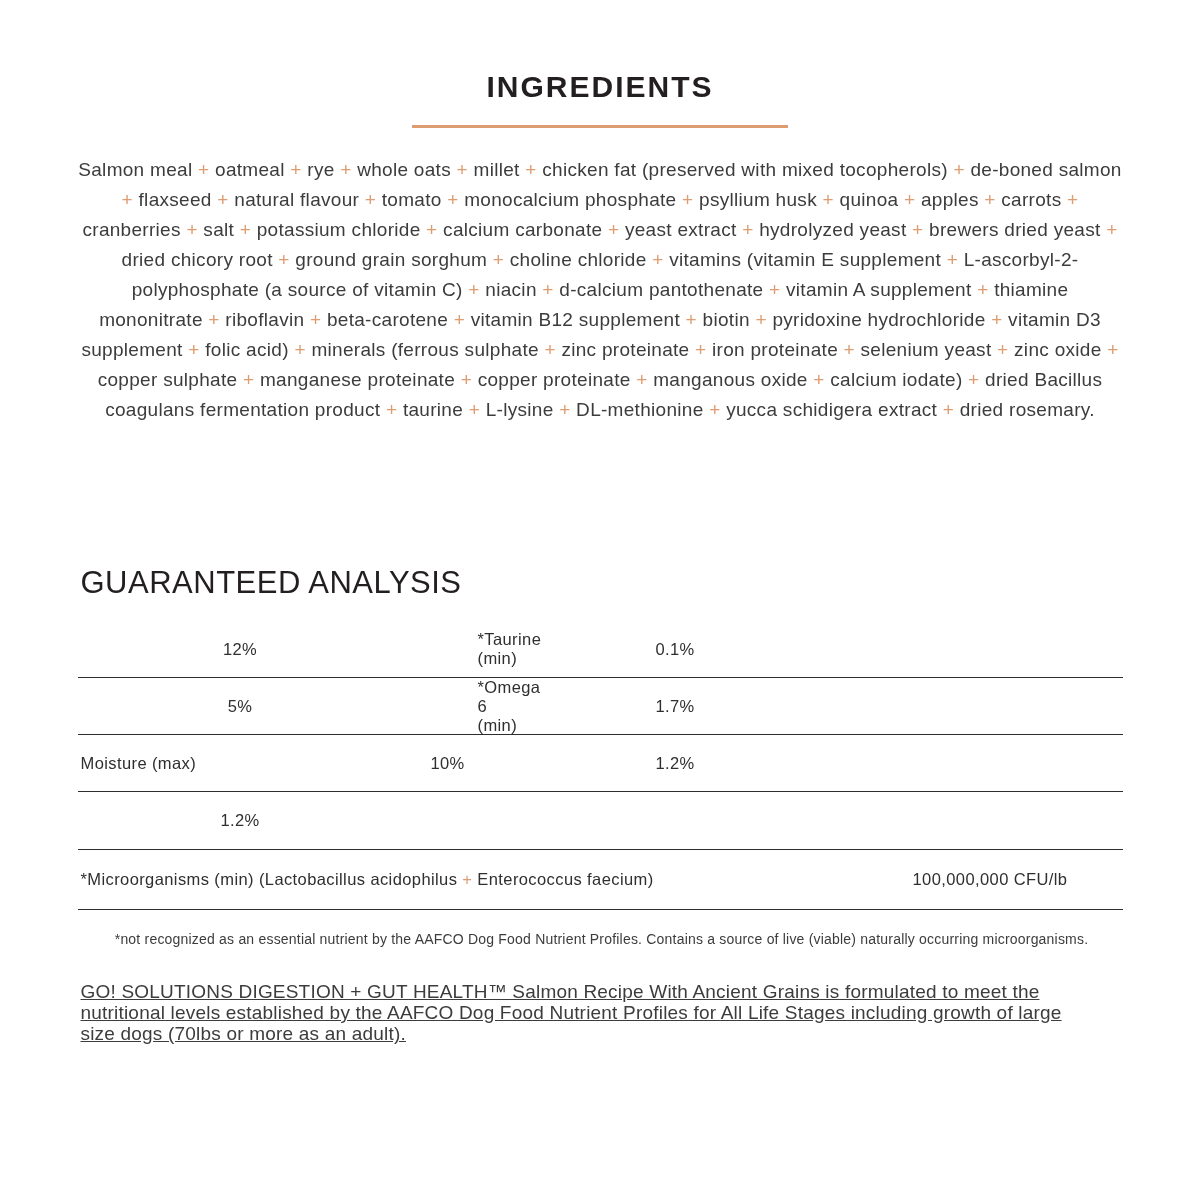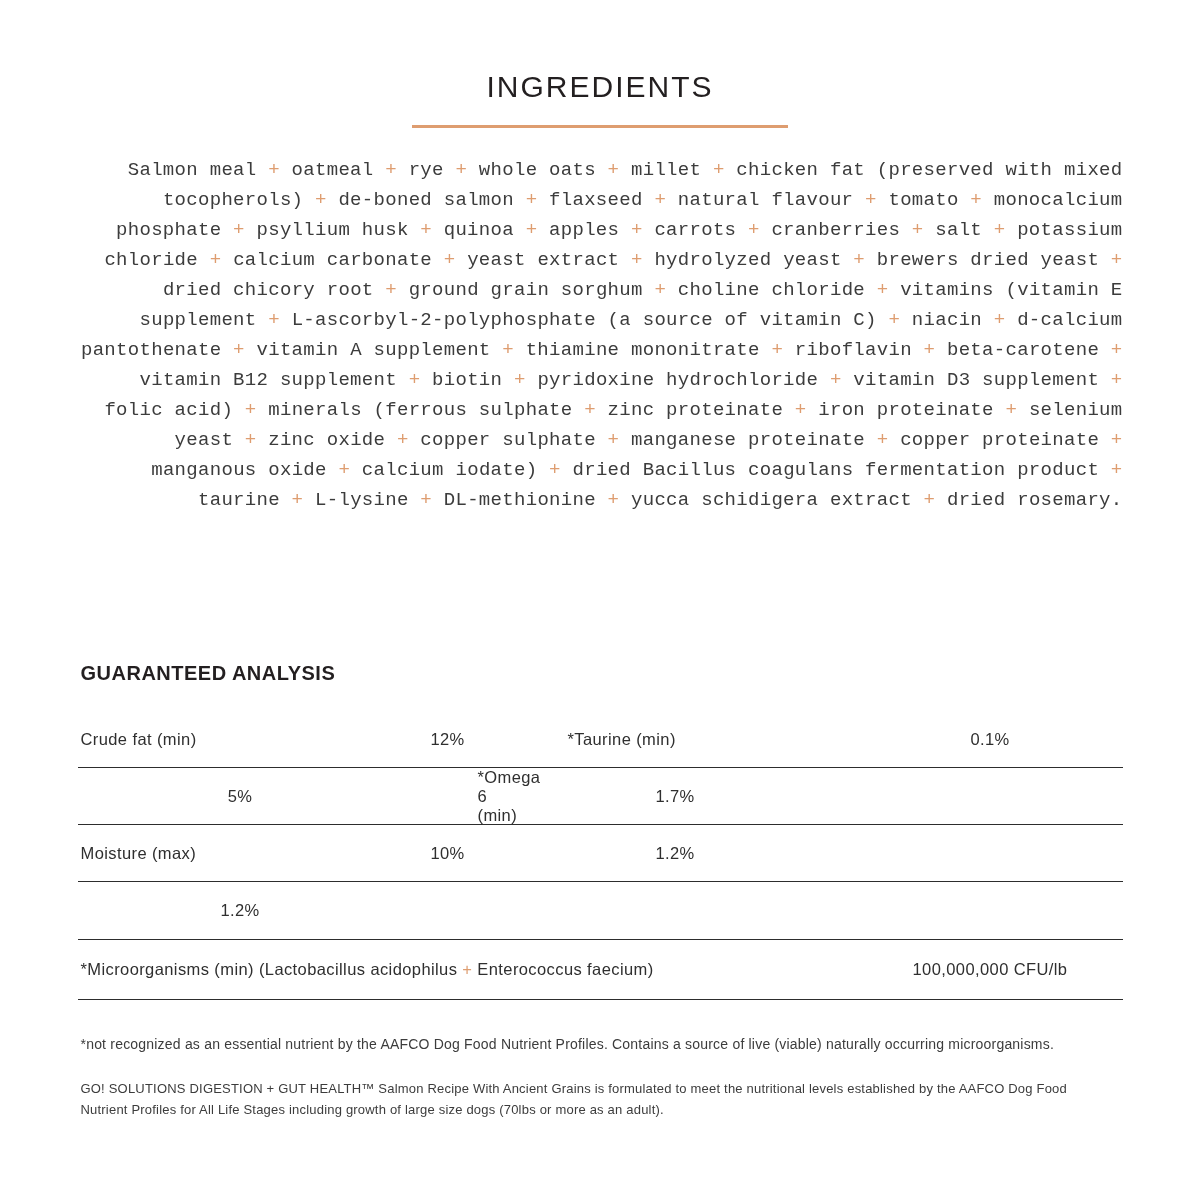--- a/index.html
+++ b/index.html
@@ -19,47 +19,46 @@
   }
   .page {
     width: 1045px;
     margin: 0 auto;
   }
   h1.ing-title {
     margin-top: 72px;
     text-align: center;
     font-size: 30px;
     line-height: 30px;
-    font-weight: 400;
+    font-weight: 700;
     letter-spacing: 2px;
     color: var(--heading);
   }
   .rule {
     width: 376px;
     height: 3px;
     margin: 23px auto 0;
     background: var(--accent);
   }
   p.ingredients {
     margin: 27px auto 0;
     width: 1045px;
-    text-align: right;
+    text-align: center;
     font-size: 19px;
     line-height: 30px;
     letter-spacing: 0.3px;
     color: var(--text);
-    font-family: Liberation Mono, monospace;
   }
   .plus { color: var(--accent); }
   h2.ga-title {
     margin-top: 142px;
     padding-left: 3px;
-    font-size: 20px;
+    font-size: 31px;
     line-height: 32px;
-    font-weight: 700;
+    font-weight: 400;
     letter-spacing: 0.5px;
     color: var(--heading);
   }
   .table { margin-top: 22px; }
   .row {
     display: grid;
     grid-template-columns: 325px 90px 365px 265px;
     align-items: center;
     height: 57px;
     border-bottom: 1.5px solid var(--line);
@@ -70,53 +69,54 @@
   .row:nth-child(4) { height: 58px; }
   .row:nth-child(5) { height: 61px; }
   .row.footer {
     grid-template-columns: 780px 265px;
     height: 60px;
   }
   .cell.label { padding-left: 3px; }
   .cell.label2 { padding-left: 75px; }
   .cell.value { text-align: center; }
   p.footnote {
-    margin-top: 34px;
+    margin-top: 19px;
     padding-left: 3px;
     font-size: 14px;
     line-height: 20px;
     letter-spacing: 0.2px;
     color: var(--text);
+    text-align: center;
   }
   p.formulation {
-    margin-top: 24px;
+    margin-top: 32px;
     padding-left: 3px;
     width: 1020px;
-    font-size: 13px;
+    font-size: 19px;
     line-height: 21px;
     letter-spacing: 0.2px;
     color: var(--text);
+    text-decoration: underline;
   }
 </style>
 </head>
 <body>
 
 <div class="page">
 
   <h1 class="ing-title">INGREDIENTS</h1>
 
   <div class="rule"></div>
 
   <p class="ingredients" id="ingredients-text">Salmon meal<span class="plus"> + </span>oatmeal<span class="plus"> + </span>rye<span class="plus"> + </span>whole oats<span class="plus"> + </span>millet<span class="plus"> + </span>chicken fat (preserved with mixed tocopherols)<span class="plus"> + </span>de-boned salmon<span class="plus"> + </span>flaxseed<span class="plus"> + </span>natural flavour<span class="plus"> + </span>tomato<span class="plus"> + </span>monocalcium phosphate<span class="plus"> + </span>psyllium husk<span class="plus"> + </span>quinoa<span class="plus"> + </span>apples<span class="plus"> + </span>carrots<span class="plus"> + </span>cranberries<span class="plus"> + </span>salt<span class="plus"> + </span>potassium chloride<span class="plus"> + </span>calcium carbonate<span class="plus"> + </span>yeast extract<span class="plus"> + </span>hydrolyzed yeast<span class="plus"> + </span>brewers dried yeast<span class="plus"> + </span>dried chicory root<span class="plus"> + </span>ground grain sorghum<span class="plus"> + </span>choline chloride<span class="plus"> + </span>vitamins (vitamin E supplement<span class="plus"> + </span>L-ascorbyl-2-polyphosphate (a source of vitamin C)<span class="plus"> + </span>niacin<span class="plus"> + </span>d-calcium pantothenate<span class="plus"> + </span>vitamin A supplement<span class="plus"> + </span>thiamine mononitrate<span class="plus"> + </span>riboflavin<span class="plus"> + </span>beta-carotene<span class="plus"> + </span>vitamin B12 supplement<span class="plus"> + </span>biotin<span class="plus"> + </span>pyridoxine hydrochloride<span class="plus"> + </span>vitamin D3 supplement<span class="plus"> + </span>folic acid)<span class="plus"> + </span>minerals (ferrous sulphate<span class="plus"> + </span>zinc proteinate<span class="plus"> + </span>iron proteinate<span class="plus"> + </span>selenium yeast<span class="plus"> + </span>zinc oxide<span class="plus"> + </span>copper sulphate<span class="plus"> + </span>manganese proteinate<span class="plus"> + </span>copper proteinate<span class="plus"> + </span>manganous oxide<span class="plus"> + </span>calcium iodate)<span class="plus"> + </span>dried Bacillus coagulans fermentation product<span class="plus"> + </span>taurine<span class="plus"> + </span>L-lysine<span class="plus"> + </span>DL-methionine<span class="plus"> + </span>yucca schidigera extract<span class="plus"> + </span>dried rosemary.</p>
 
   <h2 class="ga-title">GUARANTEED ANALYSIS</h2>
 
   <div class="table" id="analysis-table">
       <div class="row">
-        <div class="cell label">Crude fat (min)</div>
         <div class="cell value">12%</div>
         <div class="cell label label2">*Taurine (min)</div>
         <div class="cell value">0.1%</div>
       </div>
       <div class="row">
         <div class="cell value">5%</div>
         <div class="cell label label2">*Omega 6 (min)</div>
         <div class="cell value">1.7%</div>
       </div>
       <div class="row">

